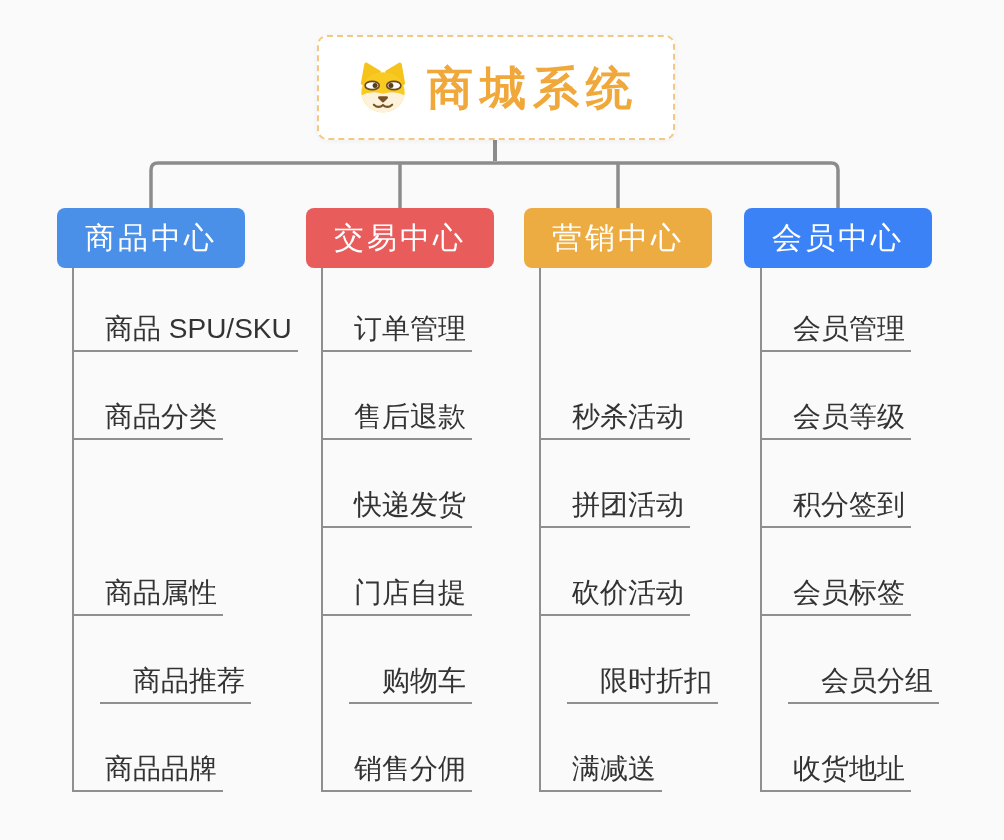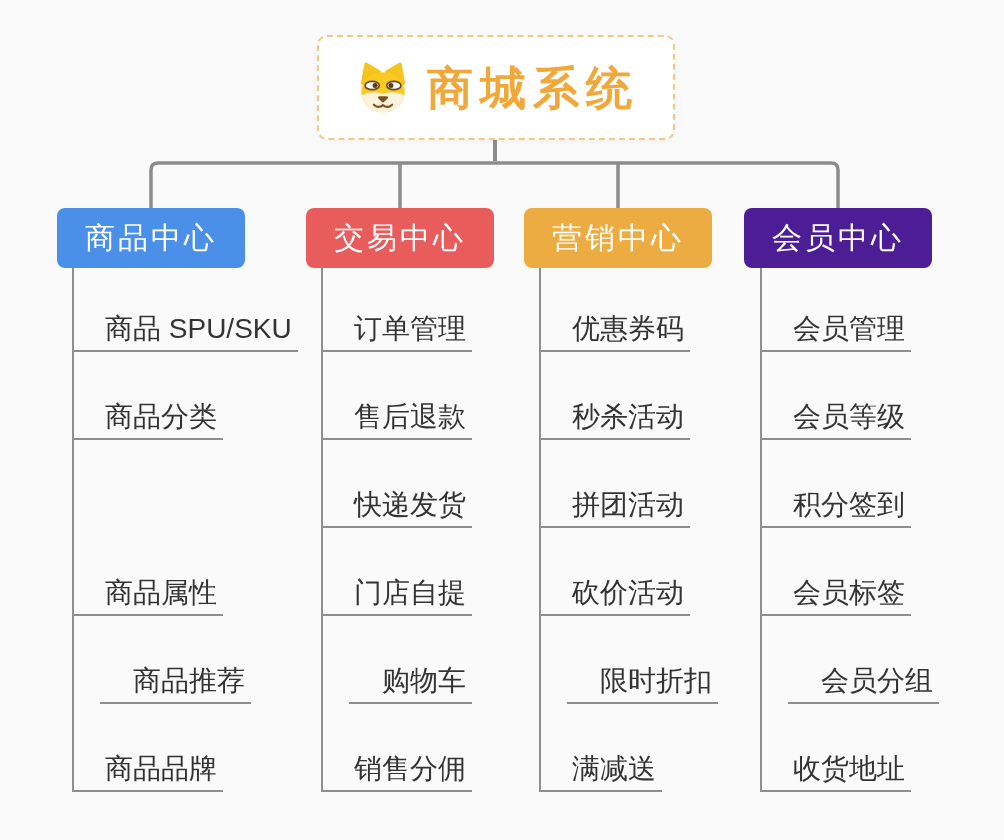--- a/index.html
+++ b/index.html
@@ -90,21 +90,21 @@
       </g>
       <path d="M32,42 h8 q3,0 1.5,2.5 l-4,4 q-1.5,1.5 -3,0 l-4,-4 q-1.5,-2.5 1.5,-2.5 Z" fill="#7C5221"></path>
       <path d="M25,52 Q30.5,57 36,52.5 Q41.5,57 47,52" stroke="#7C5221" stroke-width="2.5" fill="none" stroke-linecap="round"></path>
     </svg>
     <span class="root-title">商城系统</span>
   </div>
 
   <div class="branch-head head-1" style="background-color: rgb(75, 144, 232);">商品中心</div>
   <div class="branch-head head-2" style="background-color: rgb(232, 92, 92);">交易中心</div>
   <div class="branch-head head-3" style="background-color: rgb(237, 172, 66);">营销中心</div>
-  <div class="branch-head head-4" style="background-color: #4c1d95;">会员中心</div>
+  <div class="branch-head head-4" style="background-color: #3b82f6;">会员中心</div>
 
   <div class="branch-body body-1">
     <div class="spine"></div>
     <div class="child-node row-1">商品 SPU/SKU</div>
     <div class="child-node row-2">商品分类</div>
     <div class="child-node row-4">商品属性</div>
     <div class="child-node row-5">商品推荐</div>
     <div class="child-node row-6">商品品牌</div>
   </div>
 
@@ -113,21 +113,20 @@
     <div class="child-node row-1">订单管理</div>
     <div class="child-node row-2">售后退款</div>
     <div class="child-node row-3">快递发货</div>
     <div class="child-node row-4">门店自提</div>
     <div class="child-node row-5">购物车</div>
     <div class="child-node row-6">销售分佣</div>
   </div>
 
   <div class="branch-body body-3">
     <div class="spine"></div>
-    <div class="child-node row-1">优惠券码</div>
     <div class="child-node row-2">秒杀活动</div>
     <div class="child-node row-3">拼团活动</div>
     <div class="child-node row-4">砍价活动</div>
     <div class="child-node row-5">限时折扣</div>
     <div class="child-node row-6">满减送</div>
   </div>
 
   <div class="branch-body body-4">
     <div class="spine"></div>
     <div class="child-node row-1">会员管理</div>

